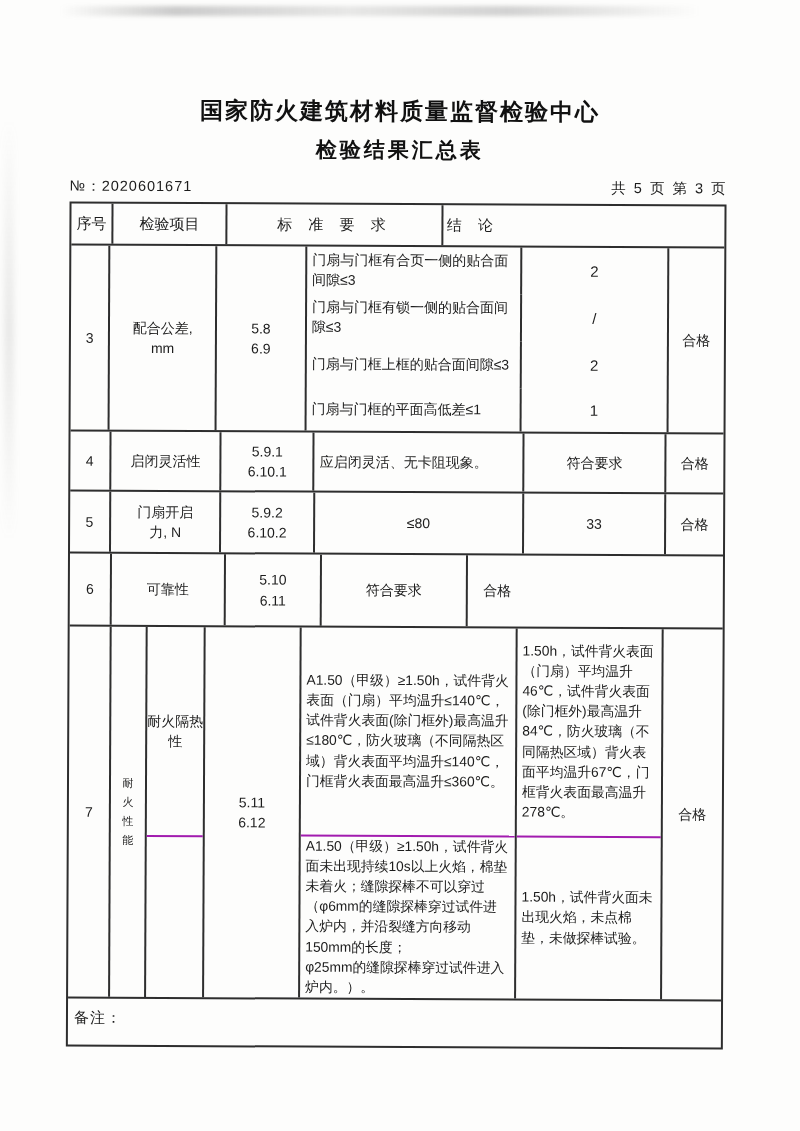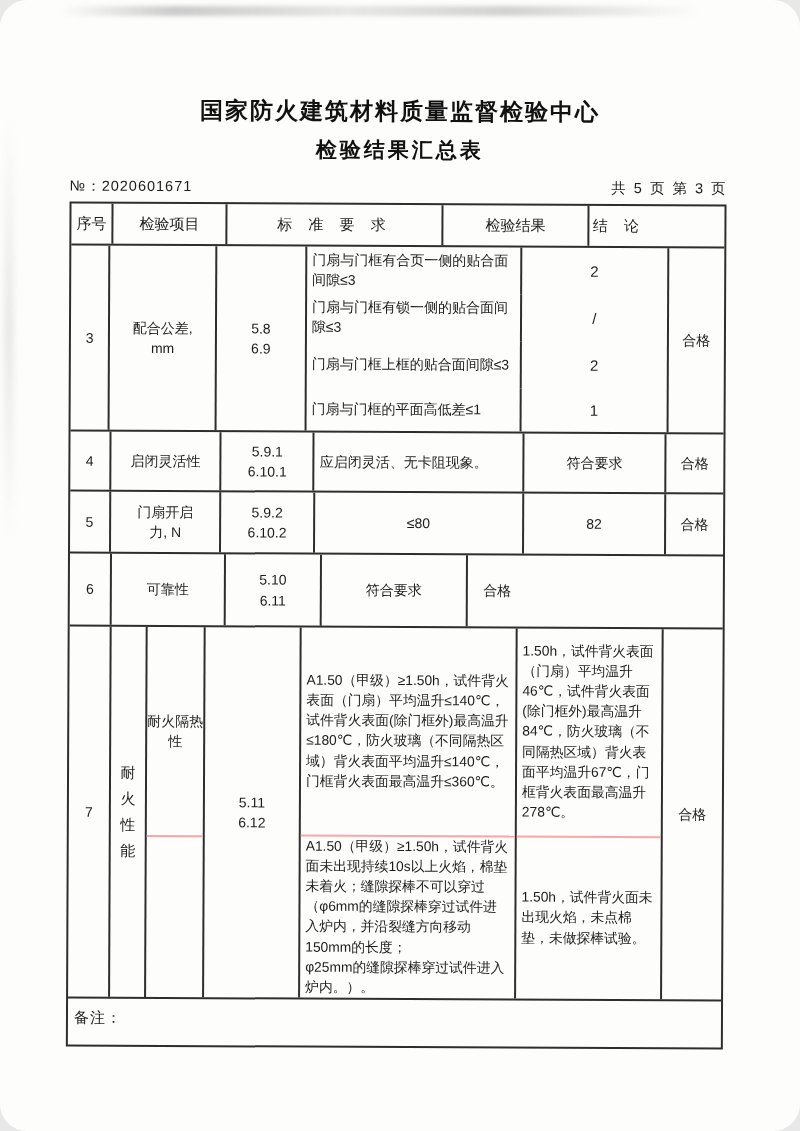--- a/index.html
+++ b/index.html
@@ -2,21 +2,20 @@
 <html><head>
 <meta charset="utf-8">
 <style>
   * { margin:0; padding:0; box-sizing:border-box; }
   html,body { background:#e8e8e8; }
   .page {
     position:relative; width:800px; height:1131px; margin:0 auto;
     background:#fdfdfc; overflow:hidden;
     font-family:"Liberation Sans","DejaVu Sans",sans-serif;
     color:#1c1c1c;
-    border-radius:27px;
   }
   .scan-streak {
     position:absolute; top:6px; left:60px; width:640px; height:10px;
     background:linear-gradient(90deg, rgba(120,120,120,0) 0%, rgba(110,110,110,.35) 18%, rgba(130,130,130,.18) 45%, rgba(110,110,110,.3) 70%, rgba(120,120,120,0) 100%);
     filter:blur(2px); border-radius:4px;
   }
   .scan-smudge {
     position:absolute; top:120px; left:4px; width:10px; height:420px;
     background:linear-gradient(180deg, rgba(140,140,140,0), rgba(140,140,140,.18), rgba(140,140,140,0));
     filter:blur(3px);
@@ -45,27 +44,27 @@
   .ml { white-space:pre-line; }
   .tl { justify-content:flex-start; text-align:left; padding:4px 5px; }
   .sm { font-size:13.8px; line-height:1.46; }
   
   .w-no{width:42px} .w-grp{width:36px} .w-sub{width:58px} .w-item{width:114px}
   .w-cls{width:96px} .w-req{width:216px} .w-res{width:146px} .w-con{width:59px}
   .w-reqres{width:362px} .w-full{width:653px}
   
   .h-hdr{height:42px} .h-r3{height:186px} .h-r4{height:60px} .h-r5{height:62px}
   .h-r6{height:73px} .h-r7{height:372px} .h-rem{height:46px}
-  .h-subA{height:210px; border-bottom:2px solid #fca5a5;} .h-subB{height:162px}
+  .h-subA{height:210px; border-bottom:2px solid #a21caf;} .h-subB{height:162px}
   .hdr { font-size:15px; }
   .sp3 { letter-spacing:6px; }
   .pair { display:flex; }
   .pair .req { width:216px; border-right:2px solid #2e2e2e; display:flex; align-items:center; justify-content:flex-start; text-align:left; padding:2px 5px; font-size:14px; line-height:1.4; }
   .pair .res { width:146px; display:flex; align-items:center; justify-content:center; font-size:15px; }
-  .vert { width:17px; word-break:break-all; line-height:1.75; font-size:15px; text-align:center; margin:0 auto; }
+  .vert { width:17px; word-break:break-all; line-height:1.75; font-size:11px; text-align:center; margin:0 auto; }
   .remark { justify-content:flex-start; text-align:left; padding:4px 6px 4px 6px; font-size:15px; align-items:flex-start; padding-top:8px; letter-spacing:1px; }
 </style>
 </head>
 <body>
 
 <div class="page">
   <div class="scan-streak"></div>
   <div class="scan-smudge"></div>
 
   <div class="doc">
@@ -76,21 +75,20 @@
       <div class="no"><span>№：</span><span>2020601671</span></div>
       <div class="pg">共 5 页 第 3 页</div>
     </div>
 
     <div class="tbl">
 
       <div class="tr h-hdr">
         <div class="c w-no hdr">序号</div>
         <div class="c w-item hdr">检验项目</div>
         <div class="c w-req hdr sp3">标 准 要 求</div>
-        <div class="c w-res hdr">检验结果</div>
         <div class="c w-con hdr last sp3">结 论</div>
       </div>
 
       <div class="tr h-r3">
         <div class="c w-no">3</div>
         <div class="c w-item ml">配合公差,
 mm</div>
         <div class="c w-cls ml">5.8
 6.9</div>
         <div class="col w-reqres">
@@ -124,21 +122,21 @@
         <div class="c w-con last">合格</div>
       </div>
 
       <div class="tr h-r5">
         <div class="c w-no">5</div>
         <div class="c w-item ml">门扇开启
 力, N</div>
         <div class="c w-cls ml">5.9.2
 6.10.2</div>
         <div class="c w-req">≤80</div>
-        <div class="c w-res">82</div>
+        <div class="c w-res">33</div>
         <div class="c w-con last">合格</div>
       </div>
 
       <div class="tr h-r6">
         <div class="c w-no">6</div>
         <div class="c w-item">可靠性</div>
         <div class="c w-cls ml">5.10
 6.11</div>
         <div class="c w-res">符合要求</div>
         <div class="c w-con last">合格</div>

